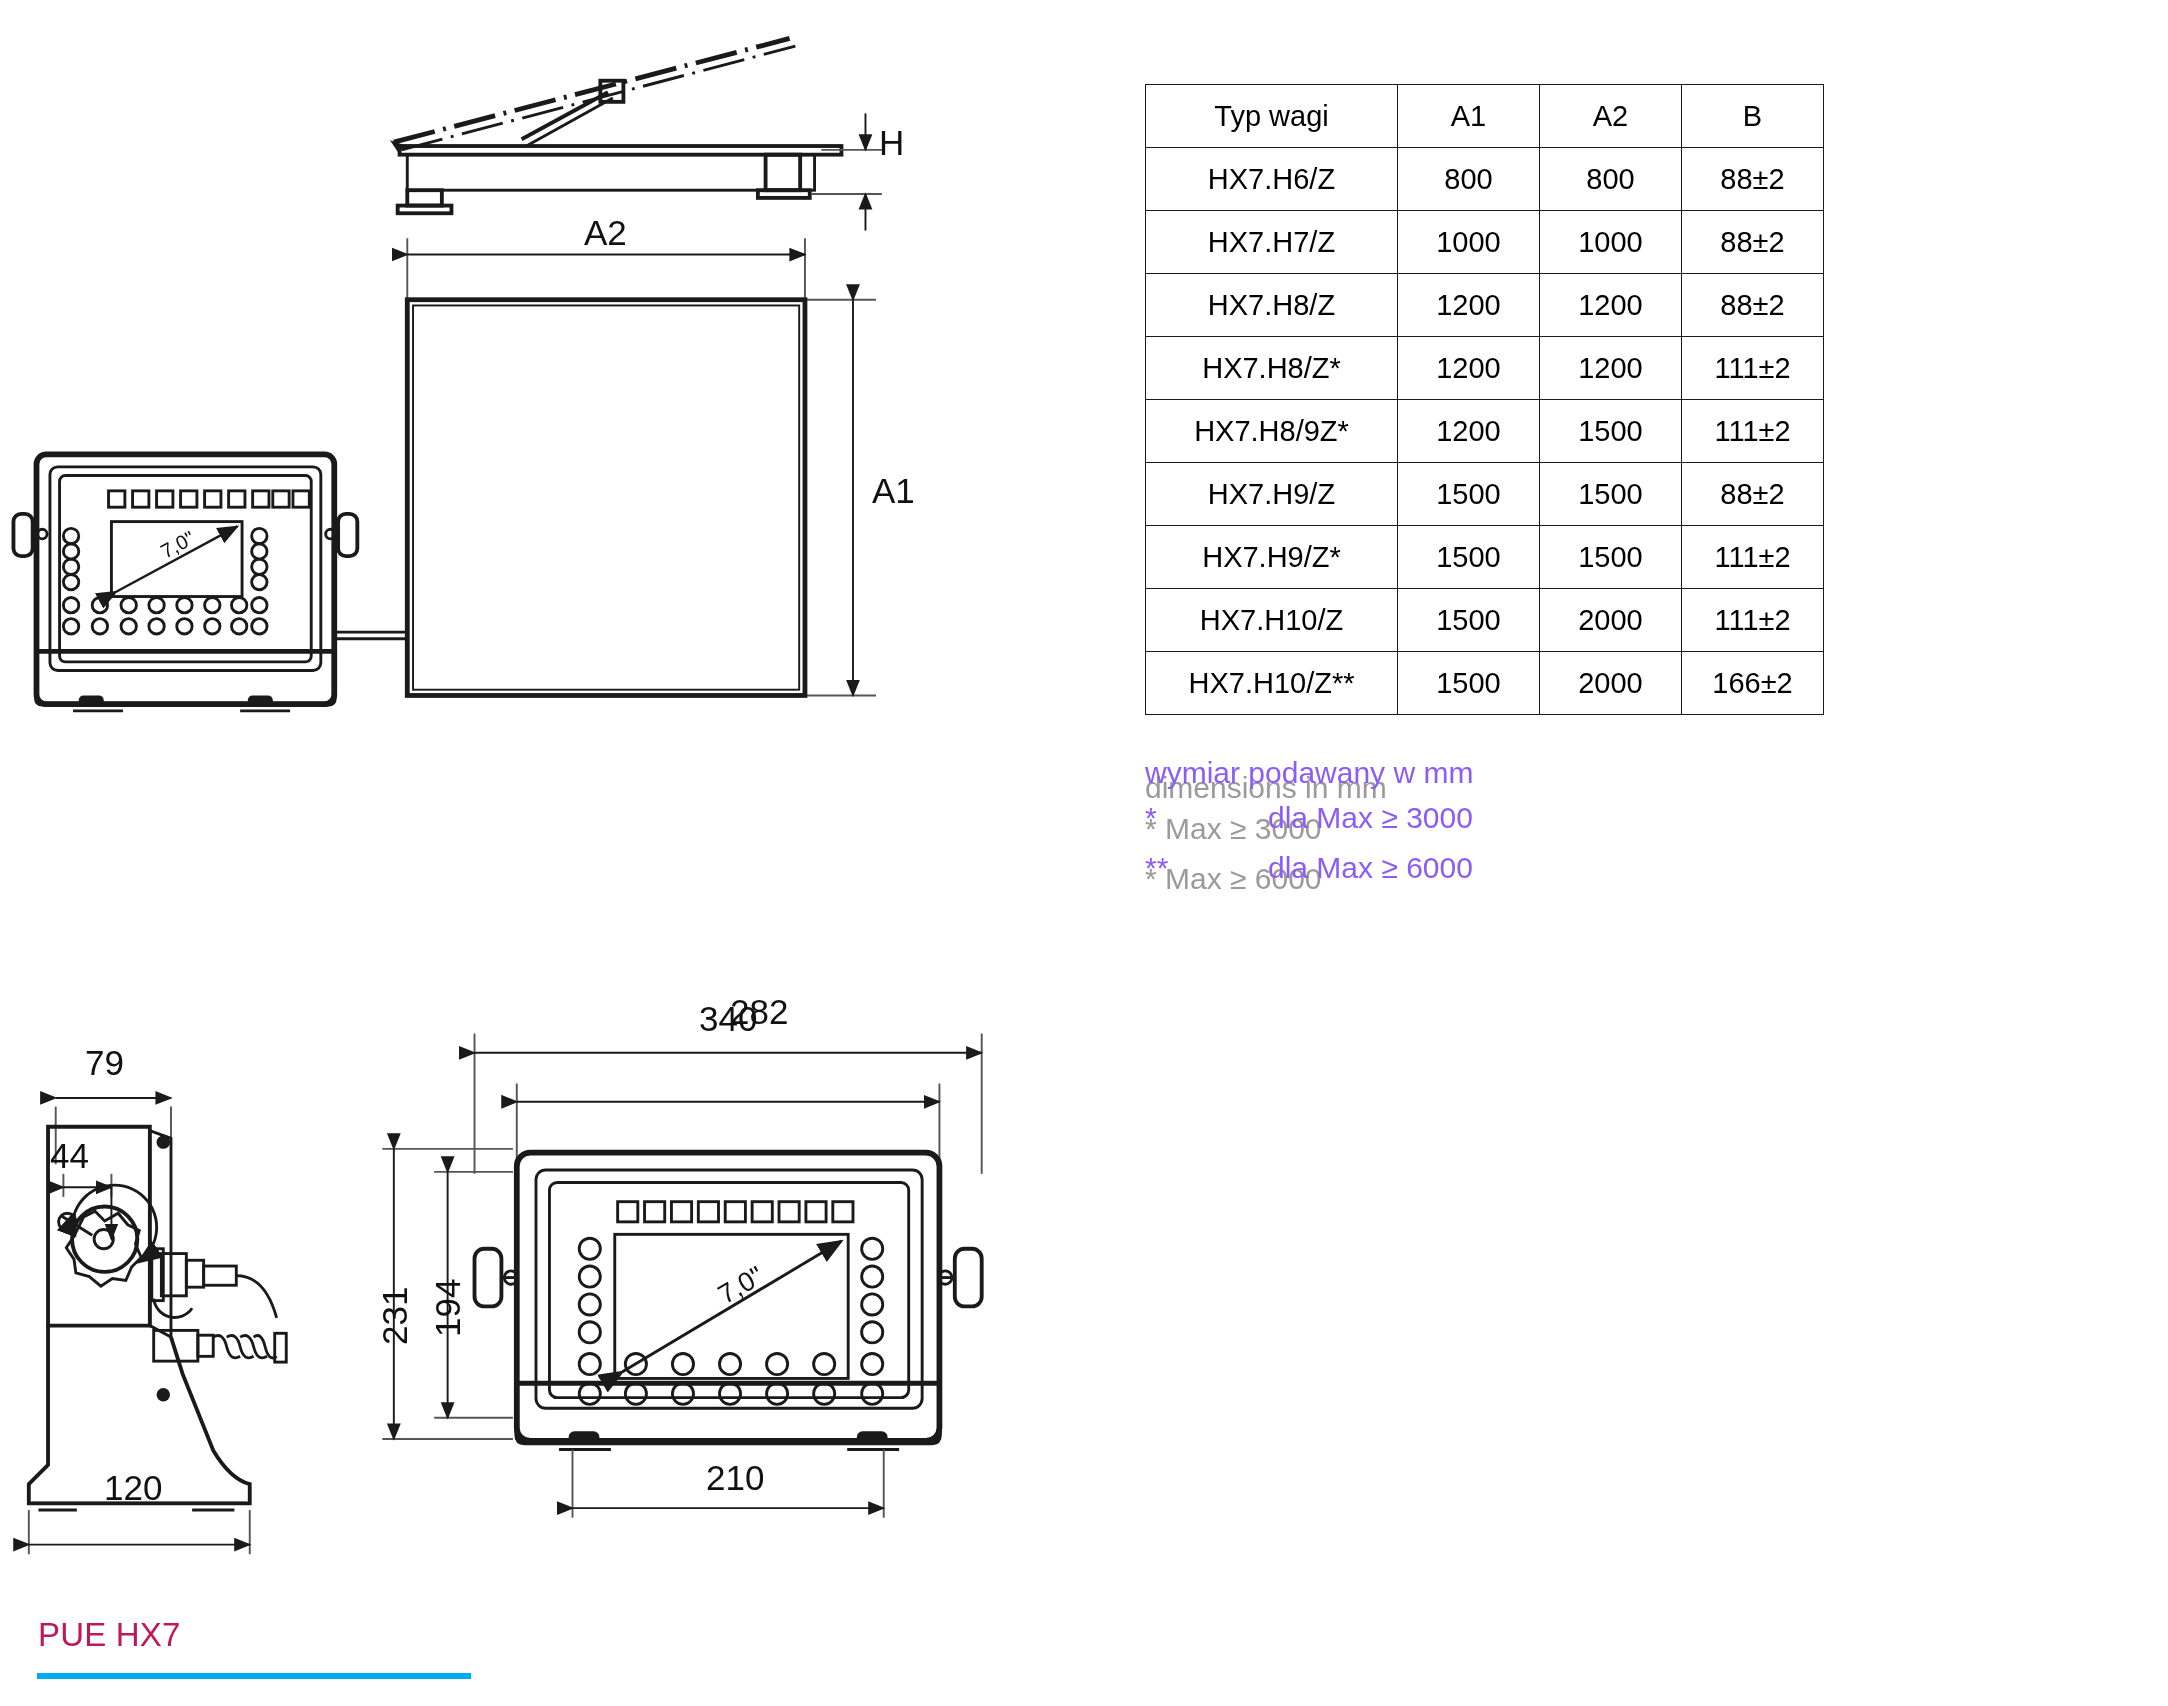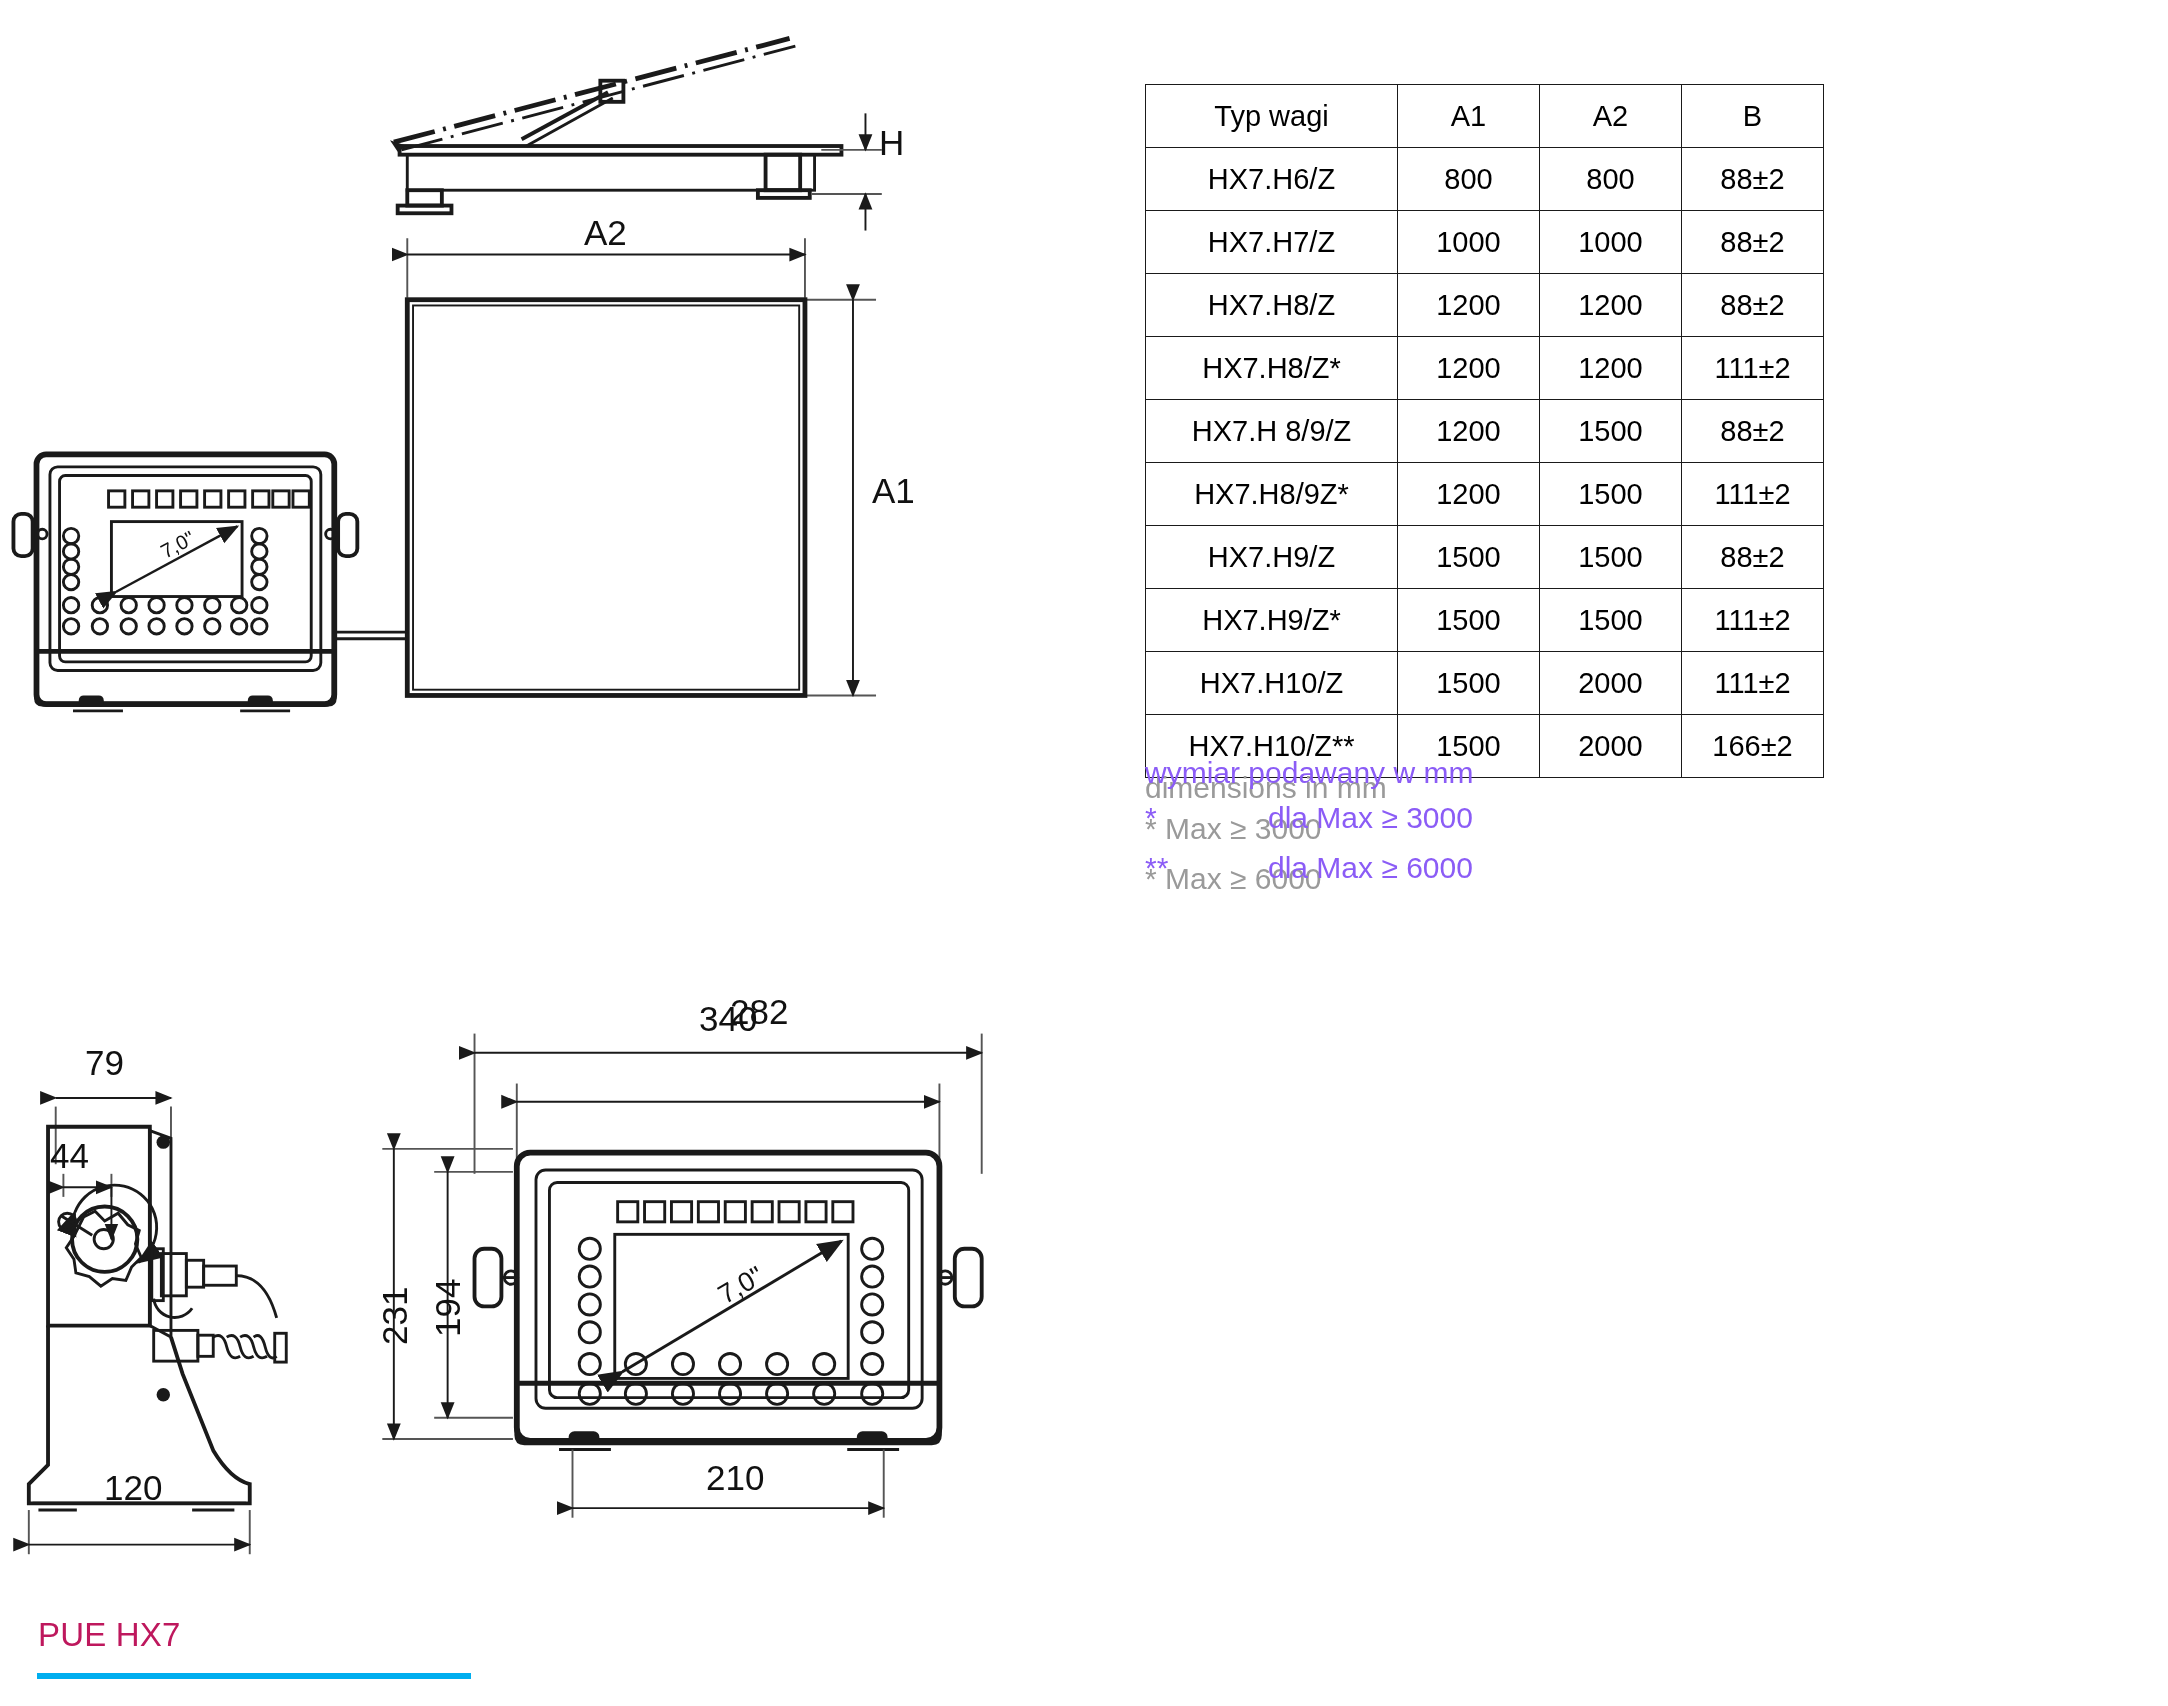--- a/index.html
+++ b/index.html
@@ -417,26 +417,20 @@
         <td class="c-num">1200</td>
         <td class="c-b">88±2</td>
       </tr>
       <tr>
         <td class="c-type">HX7.H8/Z*</td>
         <td class="c-num">1200</td>
         <td class="c-num">1200</td>
         <td class="c-b">111±2</td>
       </tr>
       <tr>
-        <td class="c-type">HX7.H 8/9/Z</td>
-        <td class="c-num">1200</td>
-        <td class="c-num">1500</td>
-        <td class="c-b">88±2</td>
-      </tr>
-      <tr>
         <td class="c-type">HX7.H8/9Z*</td>
         <td class="c-num">1200</td>
         <td class="c-num">1500</td>
         <td class="c-b">111±2</td>
       </tr>
       <tr>
         <td class="c-type">HX7.H9/Z</td>
         <td class="c-num">1500</td>
         <td class="c-num">1500</td>
         <td class="c-b">88±2</td>

